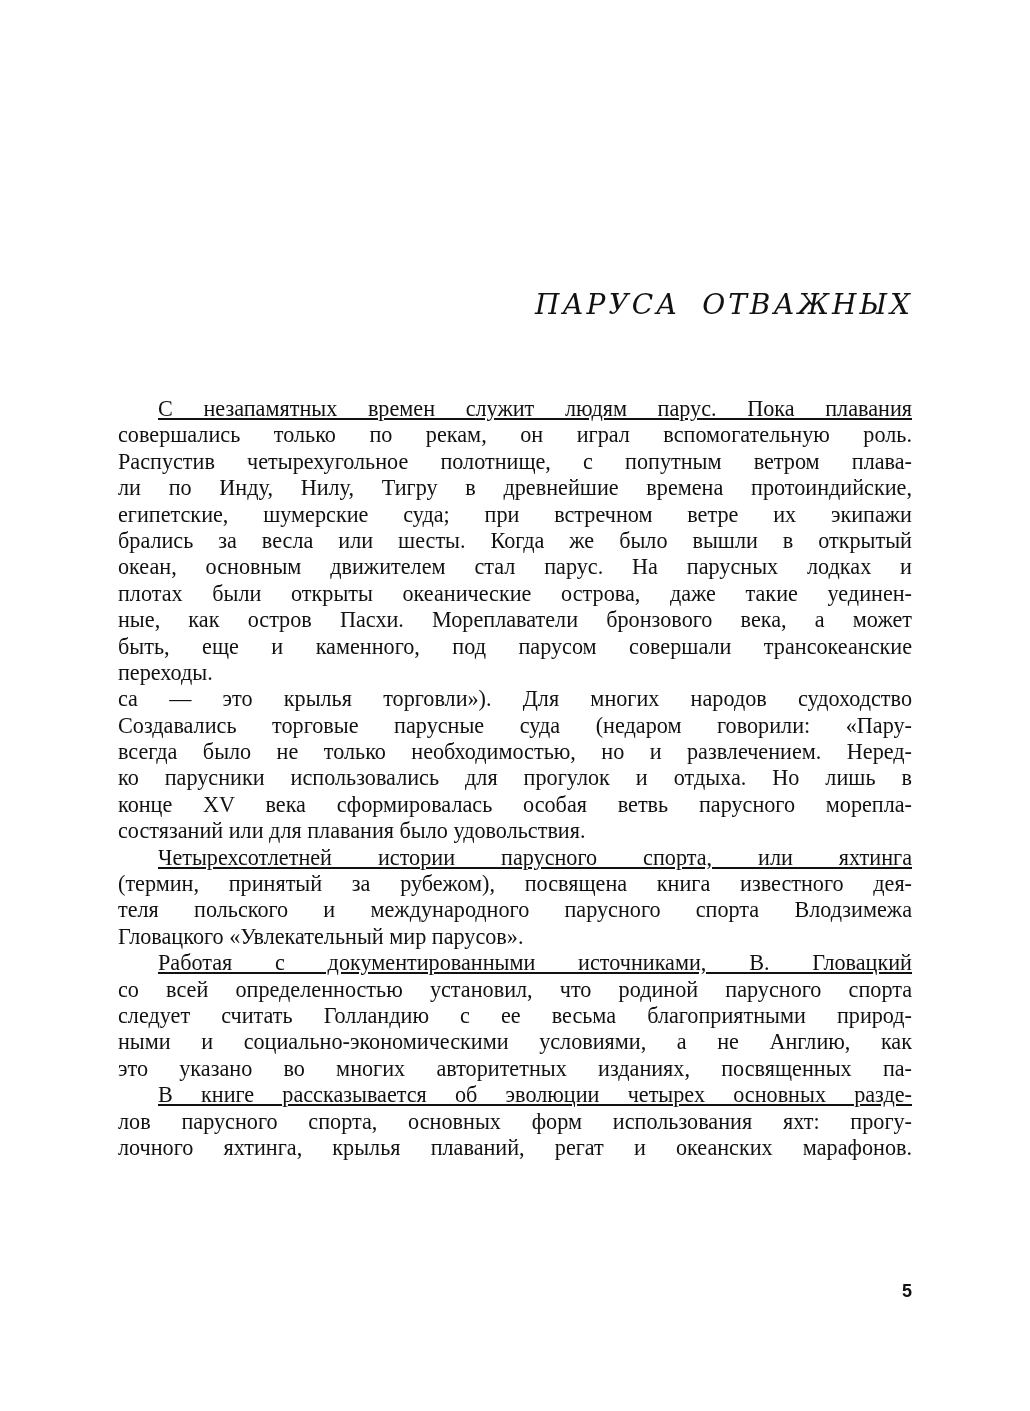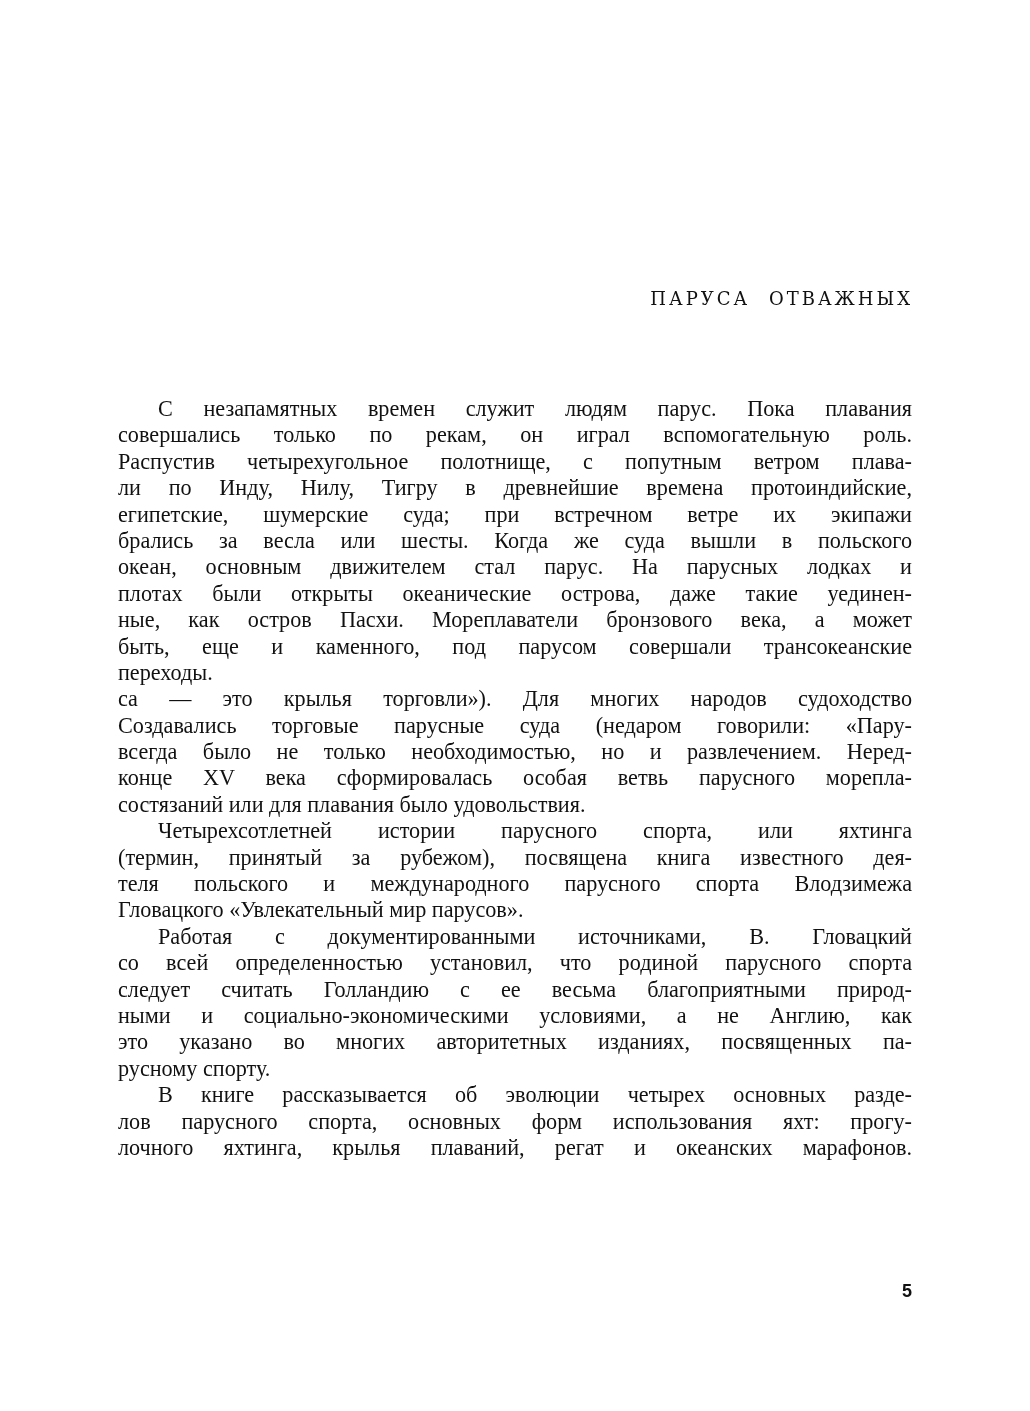--- a/index.html
+++ b/index.html
@@ -20,21 +20,22 @@
       top: 0;
       width: 1030px;
       height: 1411px;
       background: #ffffff;
     }
     .chapter-title {
       position: absolute;
       top: 288px;
       right: 117px;
       font-family: "DejaVu Serif", serif;
-      font-size: 18px;
+      font-style: italic;
+      font-size: 28px;
       letter-spacing: 3px;
       word-spacing: 10px;
       color: #111111;
       white-space: nowrap;
     }
     .body-text {
       position: absolute;
       left: 118px;
       top: 396px;
       width: 794px;
@@ -50,20 +51,21 @@
     }
     .line {
       display: block;
       text-align: justify;
       text-align-last: justify;
       white-space: nowrap;
       height: 26.4px;
     }
     .line.indent {
       padding-left: 40px;
+      text-decoration: underline;
     }
     .line.last {
       text-align-last: left;
       font-family: Liberation Serif, serif;
     }
     .page-number {
       position: absolute;
       top: 1281px;
       right: 118px;
       font-family: "Liberation Sans", sans-serif;
@@ -79,50 +81,50 @@
   <div class="chapter-title">ПАРУСА  ОТВАЖНЫХ</div>
 
   <div class="body-text">
 
     <div class="para">
       <span class="line indent">С незапамятных времен служит людям парус. Пока плавания</span>
       <span class="line">совершались только по рекам, он играл вспомогательную роль.</span>
       <span class="line">Распустив четырехугольное полотнище, с попутным ветром плава-</span>
       <span class="line">ли по Инду, Нилу, Тигру в древнейшие времена протоиндийские,</span>
       <span class="line">египетские, шумерские суда; при встречном ветре их экипажи</span>
-      <span class="line">брались за весла или шесты. Когда же суда вышли в польского</span>
+      <span class="line">брались за весла или шесты. Когда же было вышли в открытый</span>
       <span class="line">океан, основным движителем стал парус. На парусных лодках и</span>
       <span class="line">плотах были открыты океанические острова, даже такие уединен-</span>
       <span class="line">ные, как остров Пасхи. Мореплаватели бронзового века, а может</span>
       <span class="line">быть, еще и каменного, под парусом совершали трансокеанские</span>
       <span class="line last">переходы.</span>
     </div>
 
     <div class="para">
       <span class="line">са — это крылья торговли»). Для многих народов судоходство</span>
       <span class="line">Создавались торговые парусные суда (недаром говорили: «Пару-</span>
       <span class="line">всегда было не только необходимостью, но и развлечением. Неред-</span>
+      <span class="line">ко парусники использовались для прогулок и отдыха. Но лишь в</span>
       <span class="line">конце XV века сформировалась особая ветвь парусного морепла-</span>
       <span class="line last">состязаний или для плавания  было удовольствия.</span>
     </div>
 
     <div class="para">
       <span class="line indent">Четырехсотлетней истории парусного спорта, или яхтинга</span>
       <span class="line">(термин, принятый за рубежом), посвящена книга известного дея-</span>
       <span class="line">теля польского и международного парусного спорта Влодзимежа</span>
       <span class="line last">Гловацкого «Увлекательный мир парусов».</span>
     </div>
 
     <div class="para">
       <span class="line indent">Работая с документированными источниками, В. Гловацкий</span>
       <span class="line">со всей определенностью установил, что родиной парусного спорта</span>
       <span class="line">следует считать Голландию с ее весьма благоприятными природ-</span>
       <span class="line">ными и социально-экономическими условиями, а не Англию, как</span>
       <span class="line">это указано во многих авторитетных изданиях, посвященных па-</span>
-      <span class="line last">русному спорту.</span>
     </div>
 
     <div class="para">
       <span class="line indent">В книге рассказывается об эволюции четырех основных разде-</span>
       <span class="line">лов парусного спорта, основных форм использования яхт: прогу-</span>
       <span class="line">лочного яхтинга, крылья плаваний, регат и океанских марафонов.</span>
     </div>
   </div>
 
   <div class="page-number">5</div>

